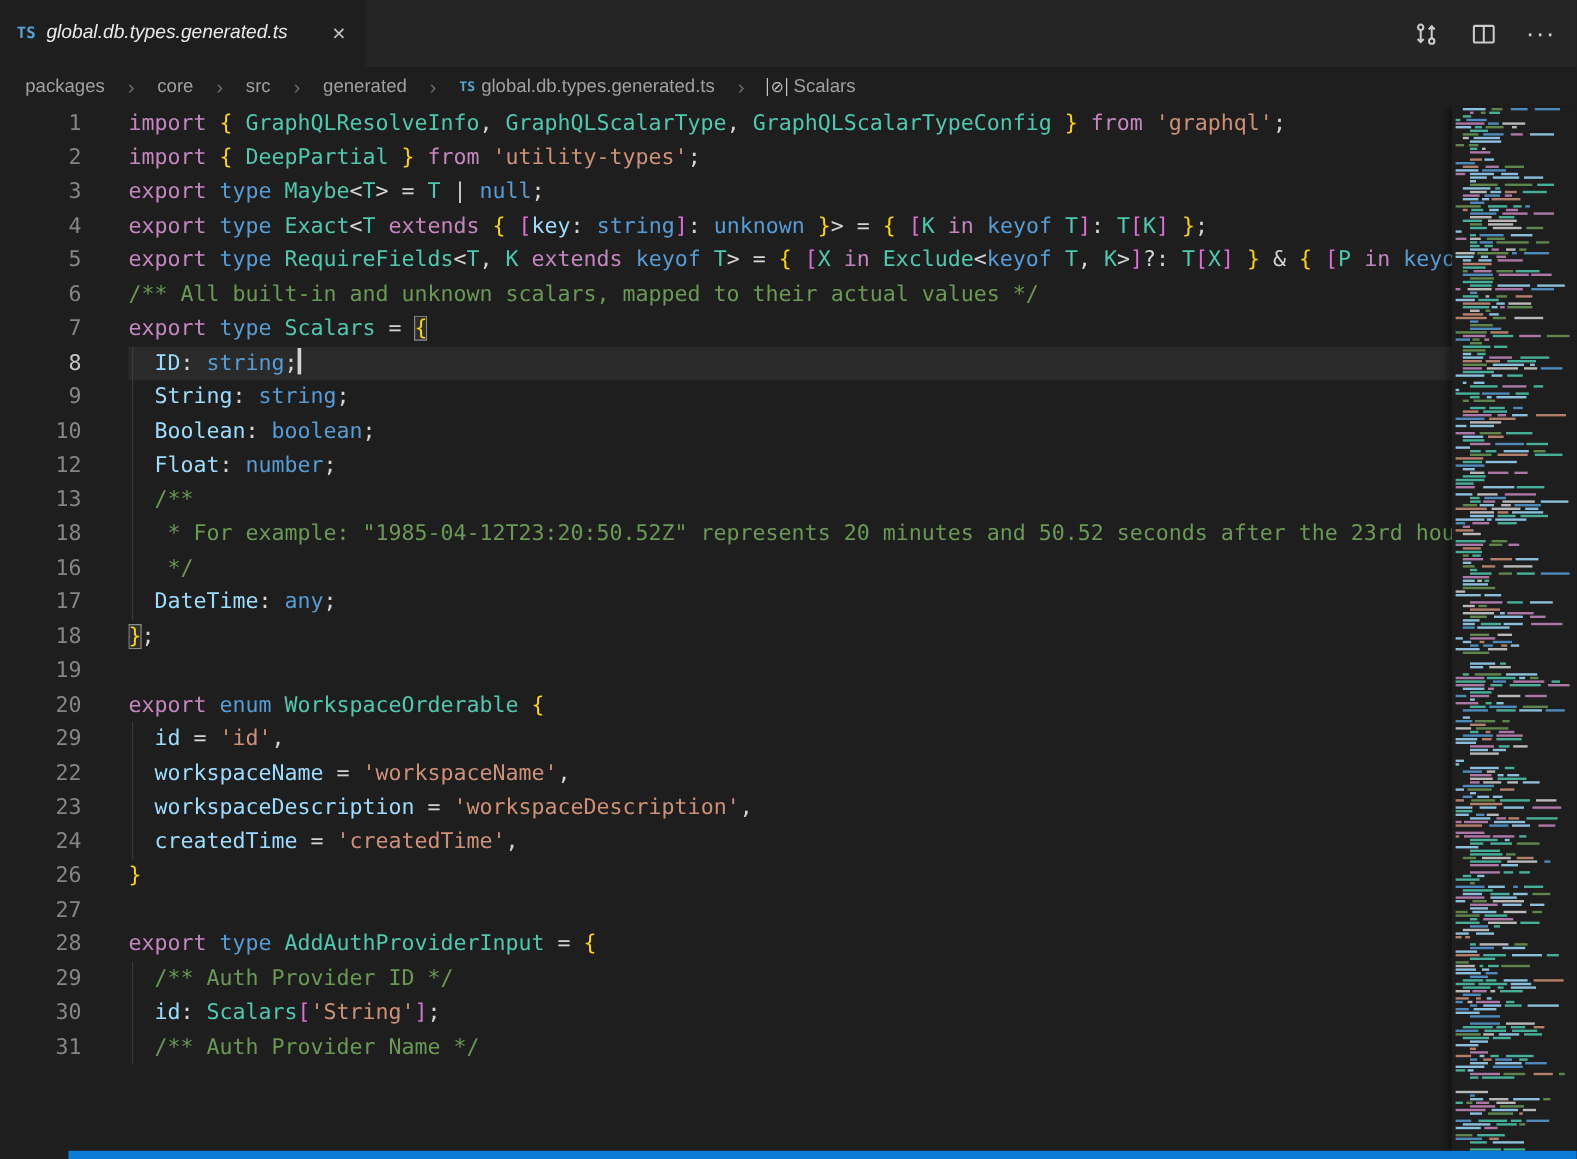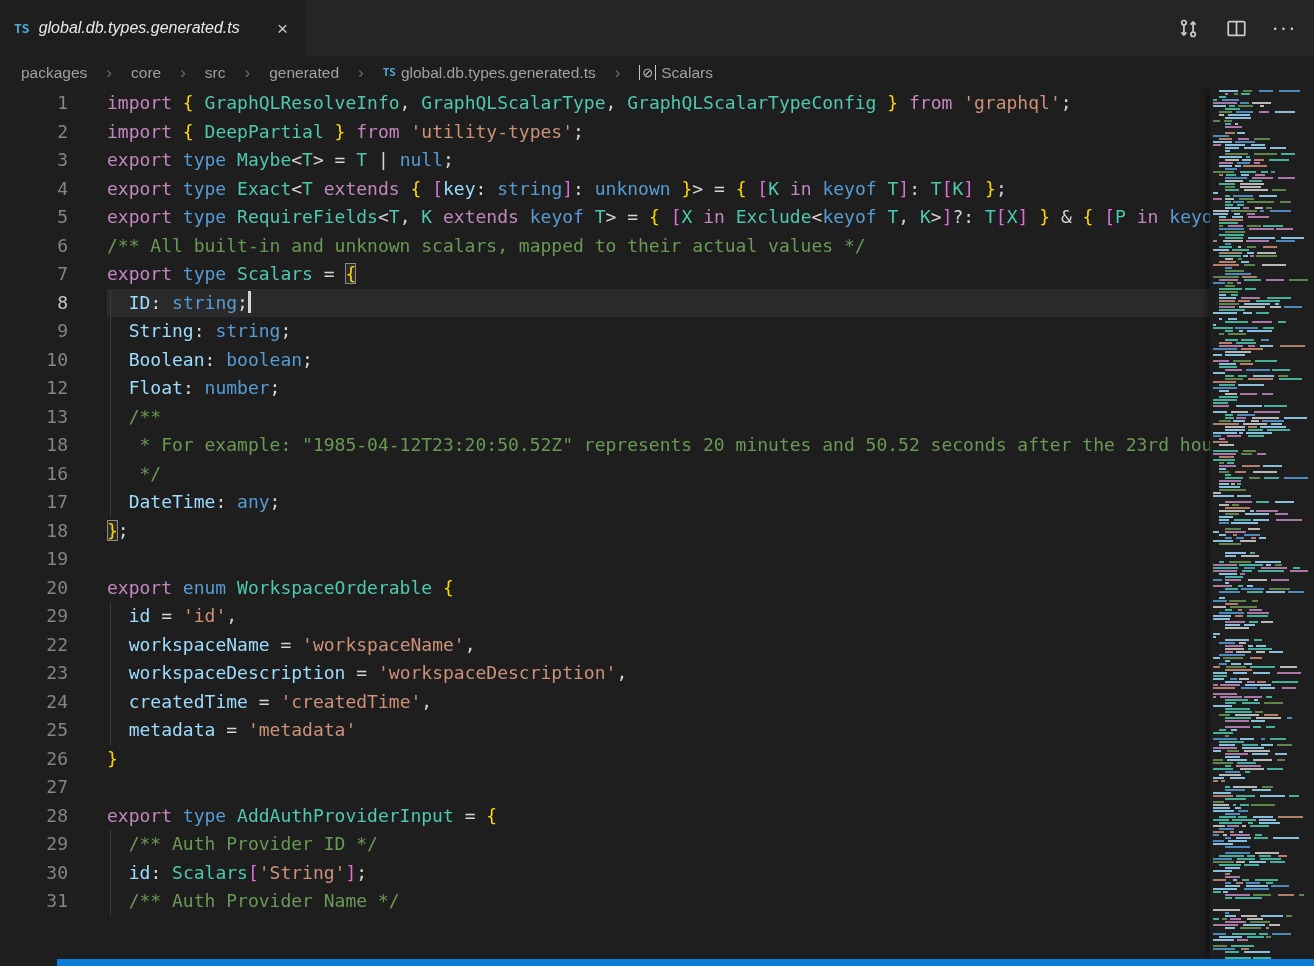--- a/index.html
+++ b/index.html
@@ -264,25 +264,20 @@
           <span class="ln">23</span>
           <span class="guide"></span>
           <span class="code"><span class="tk-p">  </span><span class="tk-v">workspaceDescription</span><span class="tk-p"> = </span><span class="tk-s">'workspaceDescription'</span><span class="tk-p">,</span></span>
         </div>
         <div class="line">
           <span class="ln">24</span>
           <span class="guide"></span>
           <span class="code"><span class="tk-p">  </span><span class="tk-v">createdTime</span><span class="tk-p"> = </span><span class="tk-s">'createdTime'</span><span class="tk-p">,</span></span>
         </div>
         <div class="line">
-          <span class="ln">25</span>
-          <span class="guide"></span>
-          <span class="code"><span class="tk-p">  </span><span class="tk-v">metadata</span><span class="tk-p"> = </span><span class="tk-s">'metadata'</span></span>
-        </div>
-        <div class="line">
           <span class="ln">26</span>
           <span class="code"><span class="tk-b1">}</span></span>
         </div>
         <div class="line">
           <span class="ln">27</span>
           <span class="code"></span>
         </div>
         <div class="line">
           <span class="ln">28</span>
           <span class="code"><span class="tk-k">export </span><span class="tk-t">type </span><span class="tk-n">AddAuthProviderInput</span><span class="tk-p"> = </span><span class="tk-b1">{</span></span>

